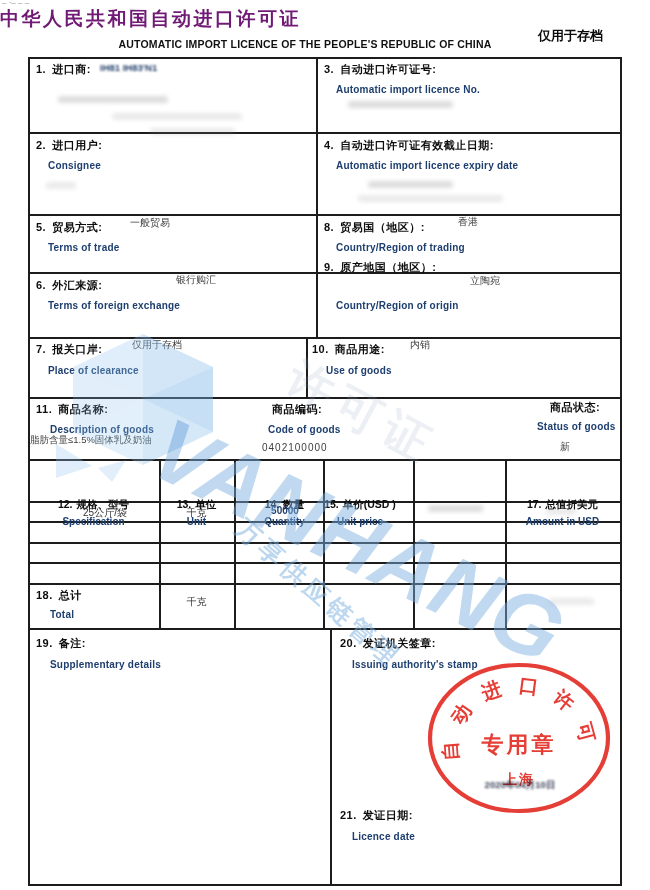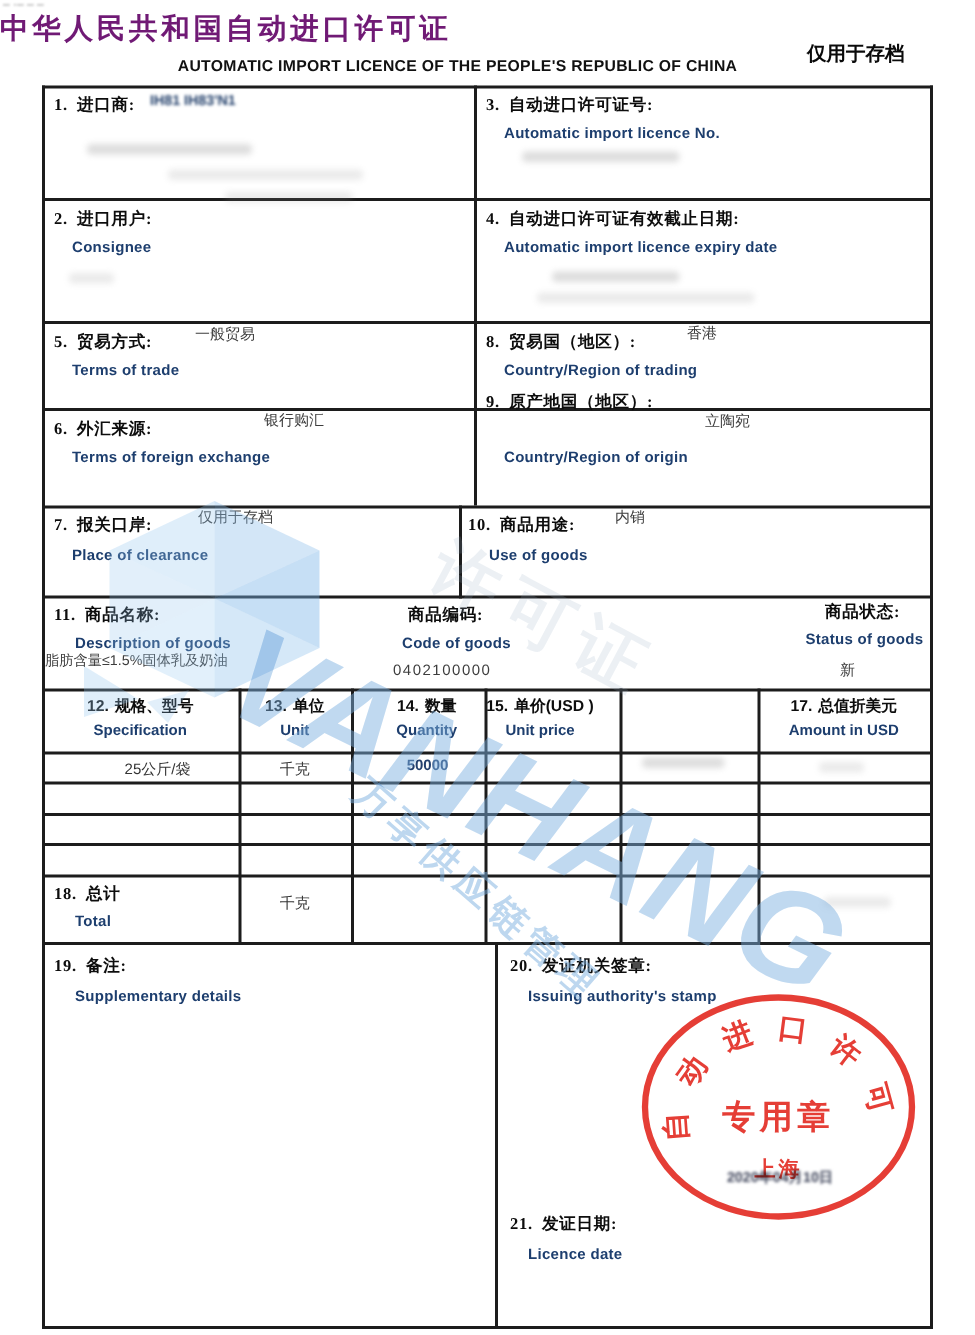--- a/index.html
+++ b/index.html
@@ -4,29 +4,29 @@
 <style>
   html,body{margin:0;padding:0;background:#ffffff;}
   #page{position:relative;width:650px;height:890px;background:#fff;overflow:hidden;
         font-family:"Liberation Sans","DejaVu Sans",sans-serif;}
   
   .hl,.vl{position:absolute;background:#1c1c1c;z-index:2;}
   .hl{height:2px;width:594px;left:28px;}
   .vl{width:2px;}
   
   .txt{position:absolute;z-index:3;white-space:nowrap;}
-  .lab{font-weight:bold;font-size:11px;color:#0d0d0d;letter-spacing:.5px;font-family:Liberation Serif, serif;}
+  .lab{font-weight:bold;font-size:11px;color:#0d0d0d;letter-spacing:.5px;}
   .lab .no{margin-right:6px;}
   .enb{font-weight:bold;font-size:10px;color:#1d3e6e;letter-spacing:.2px;text-align:center;}
   .gval{font-size:10px;color:#3d3d3d;filter:blur(.4px);}
   .mask{font-size:9.5px;font-weight:bold;color:#23406b;filter:blur(1.2px);}
   .sm{position:absolute;height:7px;border-radius:3px;background:#8f8f8f;opacity:.3;filter:blur(2.2px);z-index:3;}
   .sm.light{opacity:.18;}
   .thc{position:absolute;z-index:3;text-align:center;}
-  .thcn{font-weight:bold;font-size:10.5px;color:#0d0d0d;}
+  .thcn{font-weight:bold;font-size:10.5px;color:#0d0d0d;margin-top:34px;}
   .thcn .no{margin-right:4px;}
   .then{font-weight:bold;font-size:10px;color:#1d3e6e;margin-top:4px;}
   .cellval{position:absolute;z-index:3;text-align:center;font-size:10px;color:#333;filter:blur(.4px);}
   .qv{color:#24406e;font-weight:bold;}
   .title{position:absolute;left:0;top:6px;width:650px;text-align:left;font-size:19px;
          font-weight:bold;color:#701a75;letter-spacing:2.5px;z-index:3;}
   .subtitle{position:absolute;left:35px;top:38px;width:540px;text-align:center;font-size:10.5px;
          font-weight:bold;color:#111;letter-spacing:.2px;z-index:3;}
   .archive{position:absolute;left:538px;top:27px;font-size:13px;font-weight:bold;color:#0a0a0a;z-index:3;}
   .corner{position:absolute;left:2px;top:-2px;font-size:8px;color:#8a8a8a;filter:blur(.6px);z-index:3;}

